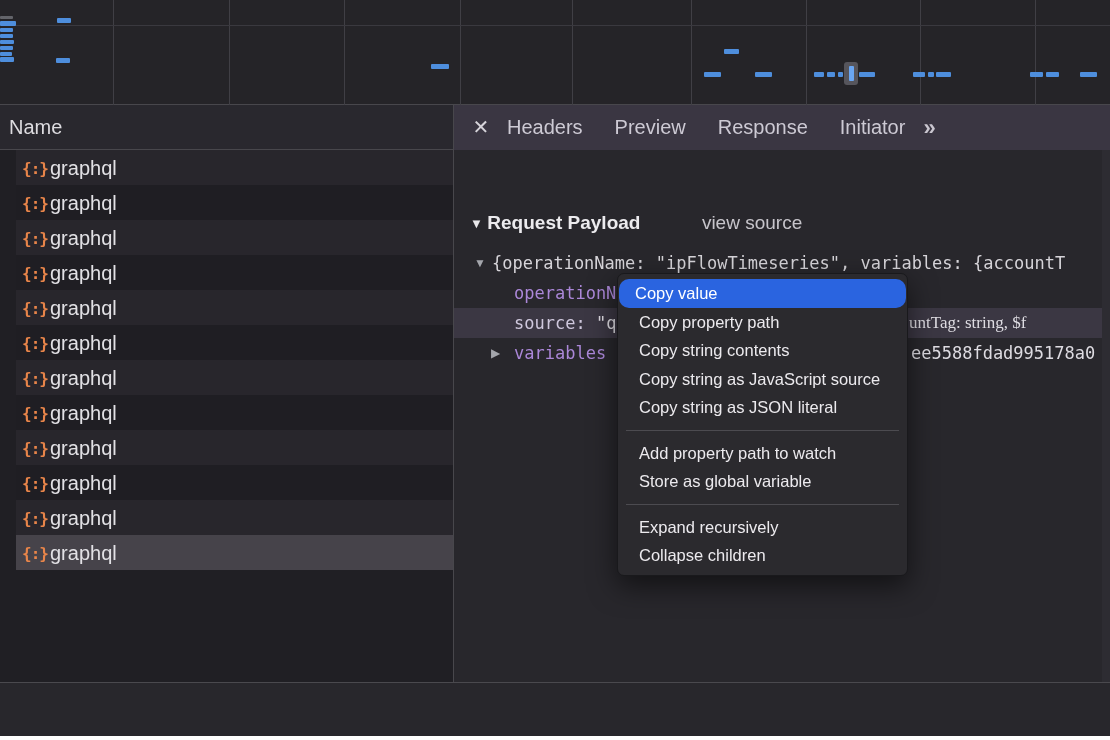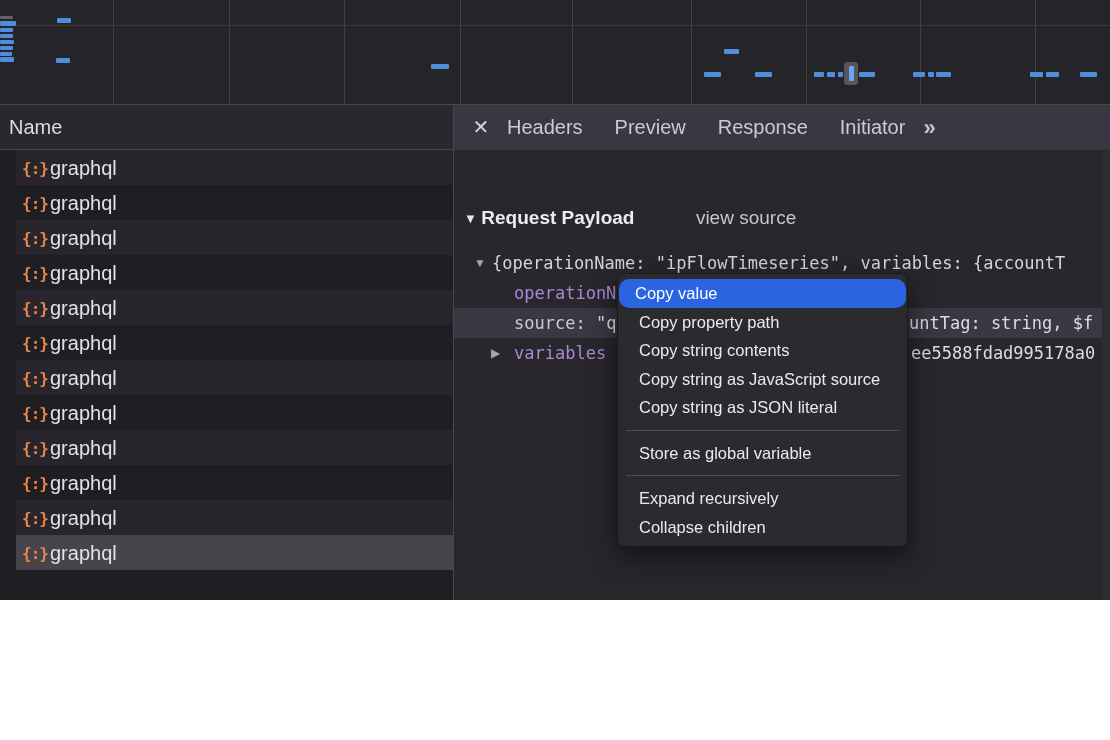--- a/index.html
+++ b/index.html
@@ -1,18 +1,18 @@
 <!DOCTYPE html>
 <html><head>
 <meta charset="utf-8">
 <style>
   * { margin:0; padding:0; box-sizing:border-box; }
   html,body { width:1110px; height:740px; background:#ffffff; overflow:hidden;
               font-family:"Liberation Sans", sans-serif; }
-  .app { position:absolute; left:0; top:0; width:1110px; height:600px; background:#0369a1; overflow:hidden; }
+  .app { position:absolute; left:0; top:0; width:1110px; height:736px; background:#0369a1; overflow:hidden; }
 
   
   .overview { position:absolute; left:0; top:0; width:1110px; height:105px;
               background:#252428; border-bottom:1px solid #48474c; }
   .gridline-v { position:absolute; top:0; width:1px; height:105px; background:#403f45; }
   .gridline-h { position:absolute; left:0; width:1110px; height:1px; background:#3a393f; }
   .tl-bar { position:absolute; border-radius:1px; }
   .tl-bar.blue { background:#4e8edd; }
   .tl-bar.muted { background:#63646a; }
   .tl-marker { position:absolute; background:#56555c; border-radius:3px; }
@@ -43,40 +43,40 @@
   .close-btn { width:20px; margin-left:17px; color:#d6d4da; font-size:20px; line-height:45px;
                text-align:center; cursor:pointer; }
   .tab { position:relative; line-height:45px; padding:0 16px; font-size:20px; color:#cdcad4; cursor:pointer; }
   .tab:first-of-type { margin-left:14px; }
   .tab.active { color:#bda2f2; }
   .tab.active::after { content:""; position:absolute; left:0; right:0; bottom:0; height:3px;
                        background:#7d5bc8; }
   .more-tabs { line-height:45px; color:#c9c6cf; font-size:22px; font-weight:bold; margin-left:2px; cursor:pointer; }
 
   .payload { position:absolute; left:0; top:45px; width:656px; height:532px; overflow:hidden; }
-  .p-title { position:absolute; left:10px; top:53px; height:30px; line-height:30px; white-space:nowrap; }
+  .p-title { position:absolute; left:16px; top:53px; height:30px; line-height:40px; white-space:nowrap; }
   .p-title .tri { color:#e8e7ea; font-size:13px; vertical-align:1px; }
   .p-title .cap { color:#ecebee; font-size:19px; font-weight:bold; }
   .p-title .src { color:#c7c5cb; font-size:19px; margin-left:57px; cursor:pointer; }
 
   .p-row { position:absolute; left:0; width:656px; height:30px; line-height:30px; white-space:nowrap;
            font-family:"DejaVu Sans Mono", monospace; font-size:17px; color:#d9d7dc; }
   .p-row .expander { position:absolute; font-family:"Liberation Sans", sans-serif; font-size:12px;
                      color:#a4a6ac; cursor:pointer; }
   .p-row .key { color:#ab87d8; }
   .p-row .str { color:#40b6e6; }
   .p-row.summary { top:98px; }
   .p-row.summary .expander { left:20px; }
   .p-row.summary .txt { position:absolute; left:38px; color:#d6d4d9; }
   .p-row.opname { top:128px; }
   .p-row.opname .txt { position:absolute; left:60px; }
   .p-row.queryrow { top:158px; background:#3b3743; color:#dedce2; }
   .p-row.queryrow .txt { position:absolute; left:60px; }
   .p-row.queryrow .key { color:#cfc8dd; }
-  .p-row.queryrow .frag { position:absolute; left:455px; }
+  .p-row.queryrow .frag { position:absolute; left:455px;font-family:Liberation Serif, serif; }
   .p-row.vars { top:188px; }
   .p-row.vars .expander { left:37px; }
   .p-row.vars .txt { position:absolute; left:60px; }
   .p-row.vars .frag { position:absolute; left:457px; color:#dedce2;
                       font-family:"DejaVu Sans Mono", monospace; }
   .scroll-strip { position:absolute; right:0; top:45px; width:8px; height:532px; background:#2d2c32; }
 
   
   .footer { position:absolute; left:0; top:682px; width:1110px; height:54px; background:#28272c;
             border-top:1px solid #4a494e; }
@@ -201,19 +201,20 @@
 
   <div class="footer"></div>
 
   <div class="ctx-menu" id="ctx-menu">
       <div class="ctx-item highlighted">Copy value</div>
       <div class="ctx-item">Copy property path</div>
       <div class="ctx-item">Copy string contents</div>
       <div class="ctx-item">Copy string as JavaScript source</div>
       <div class="ctx-item">Copy string as JSON literal</div>
       <div class="ctx-sep"></div>
+      <div class="ctx-item">Add property path to watch</div>
       <div class="ctx-item">Store as global variable</div>
       <div class="ctx-sep"></div>
       <div class="ctx-item">Expand recursively</div>
       <div class="ctx-item">Collapse children</div>
     </div>
 
 </div>
 
 </body></html>

